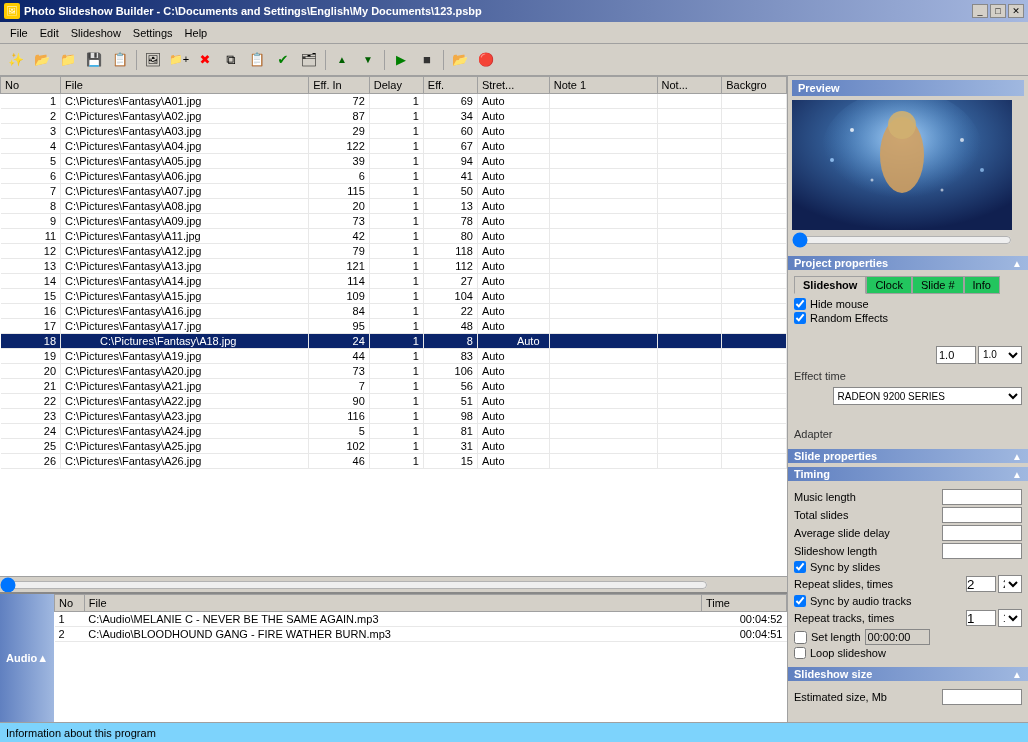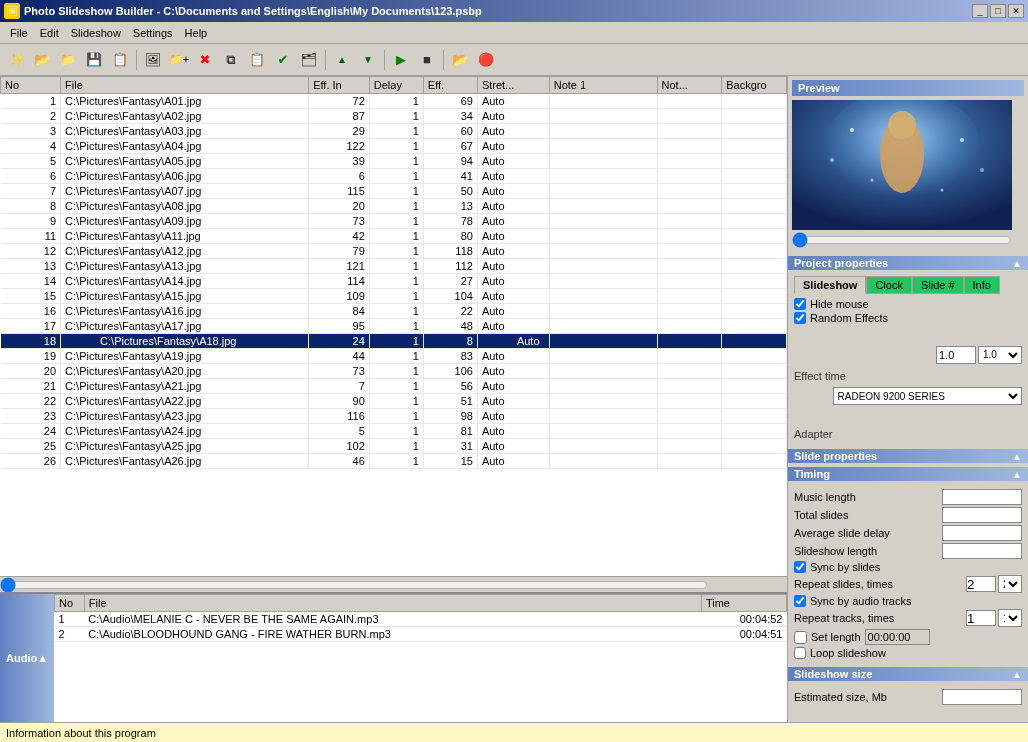--- a/index.html
+++ b/index.html
@@ -317,21 +317,21 @@
       padding: 1px 2px;
     }
 
     
     .status-bar {
       position: fixed;
       bottom: 0;
       left: 0;
       width: 1028px;
       height: 20px;
-      background: #fef9c3;
+      background: #7dd3fc;
       border-top: 1px solid #a0a0a0;
       display: flex;
       align-items: center;
       padding: 0 6px;
       font-size: 11px;
     }
 
     .arrow-btn {
       font-size: 10px;
     }

